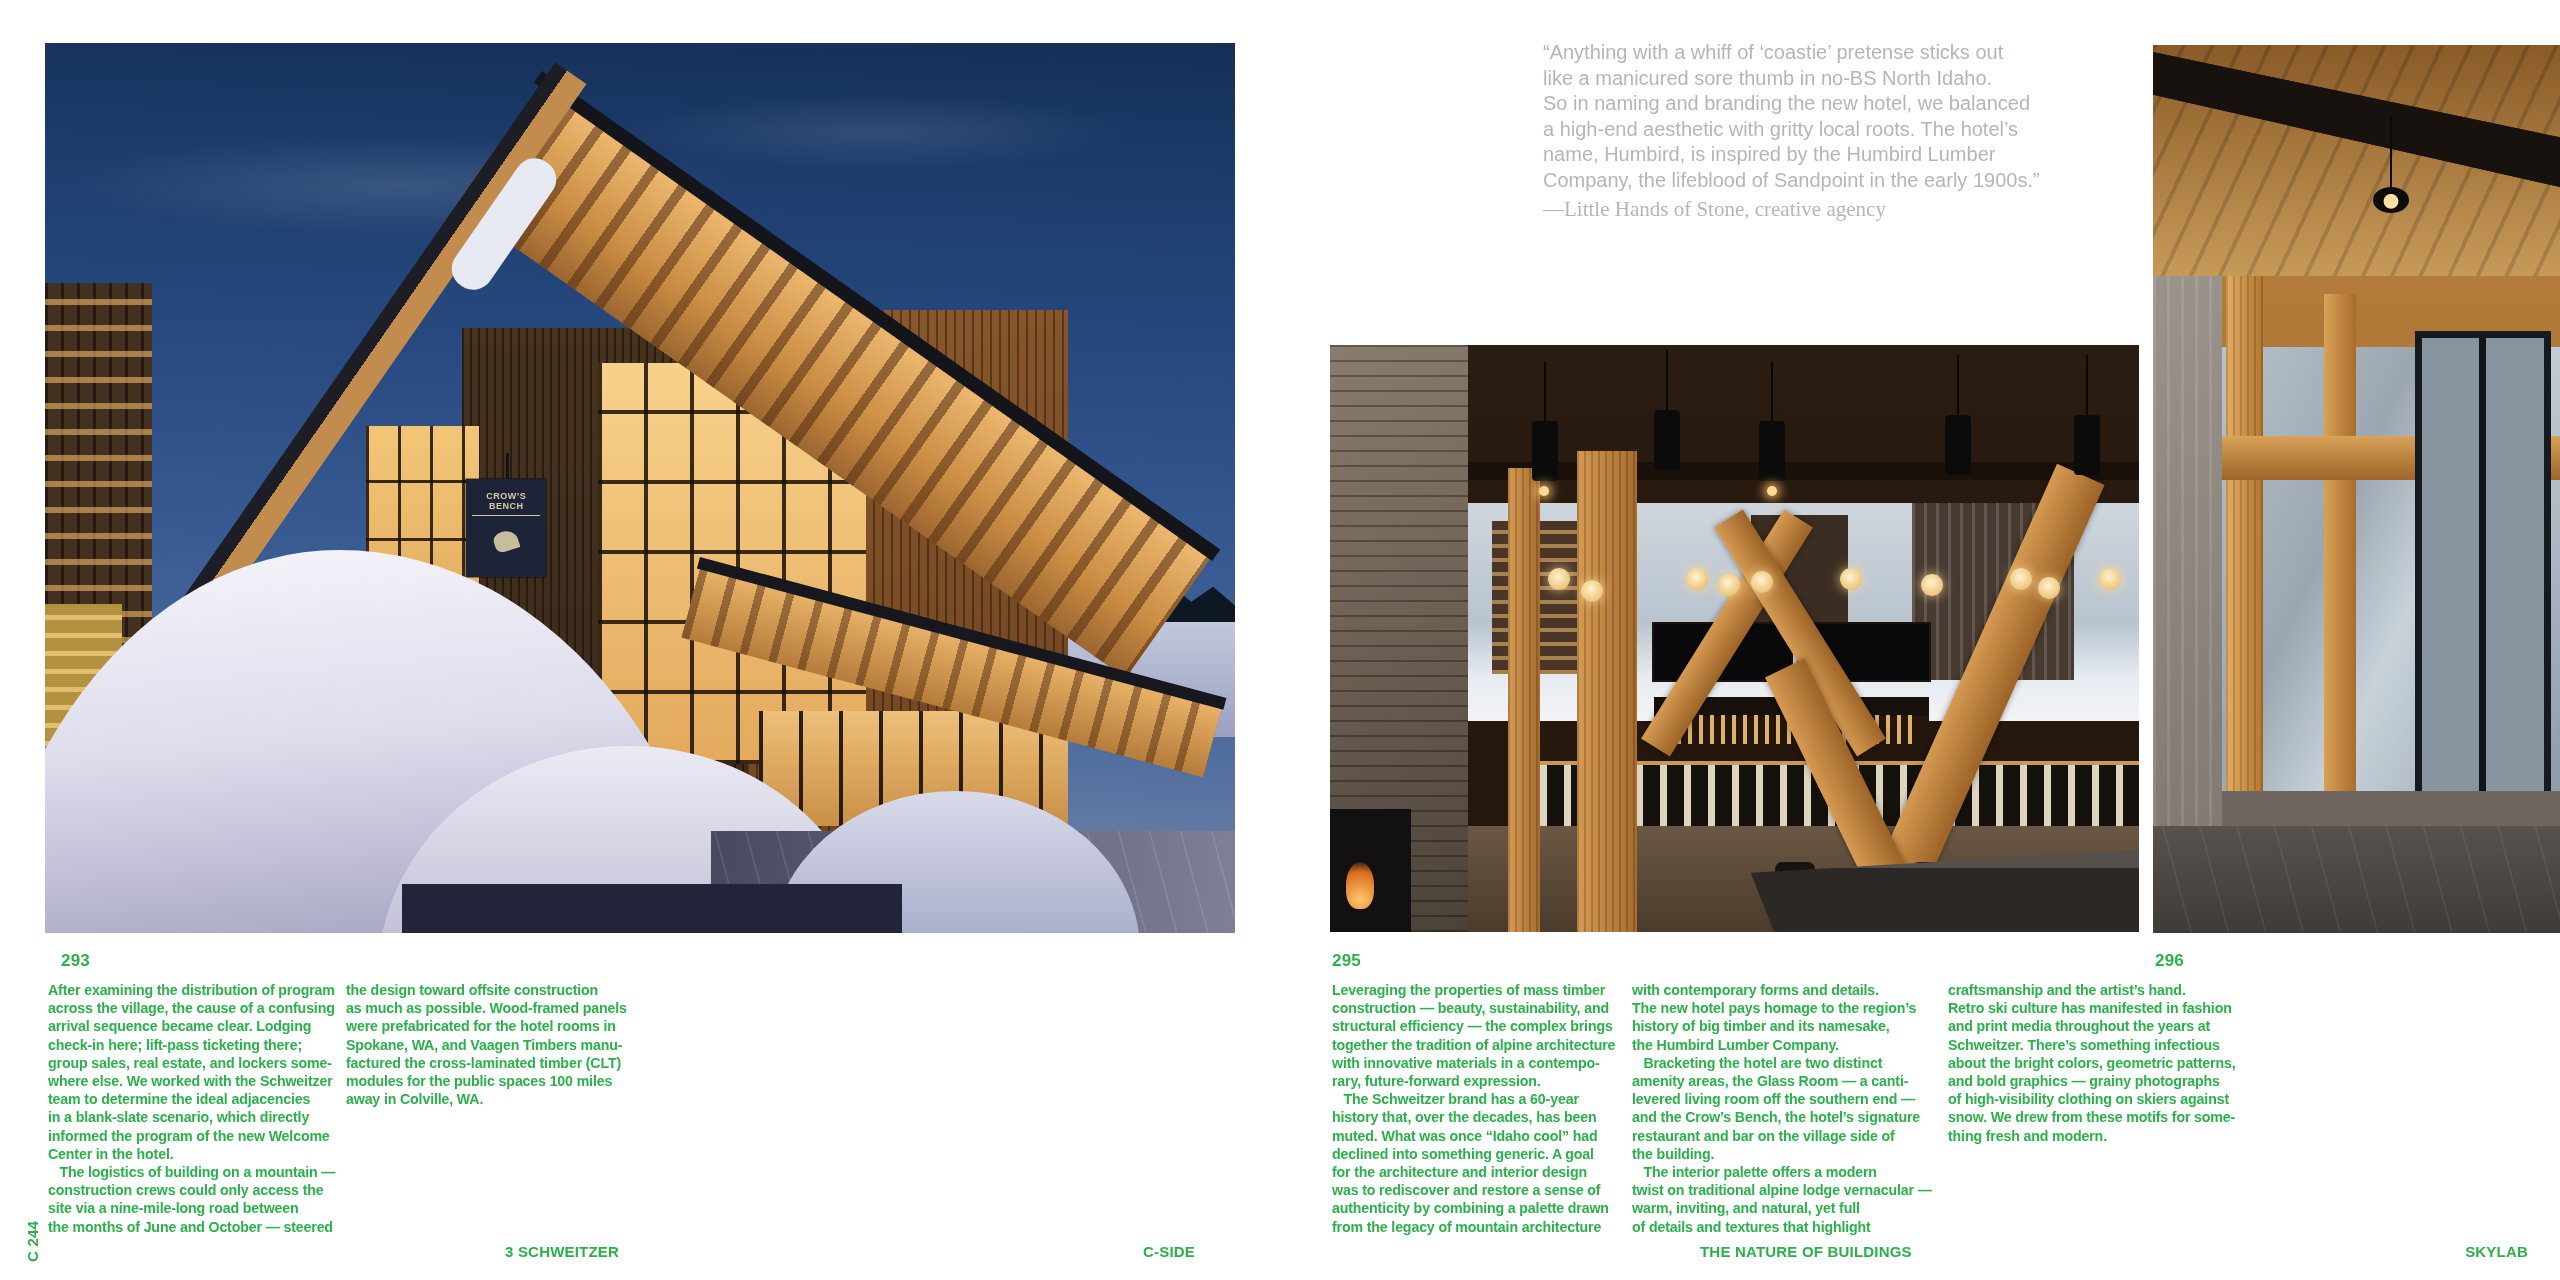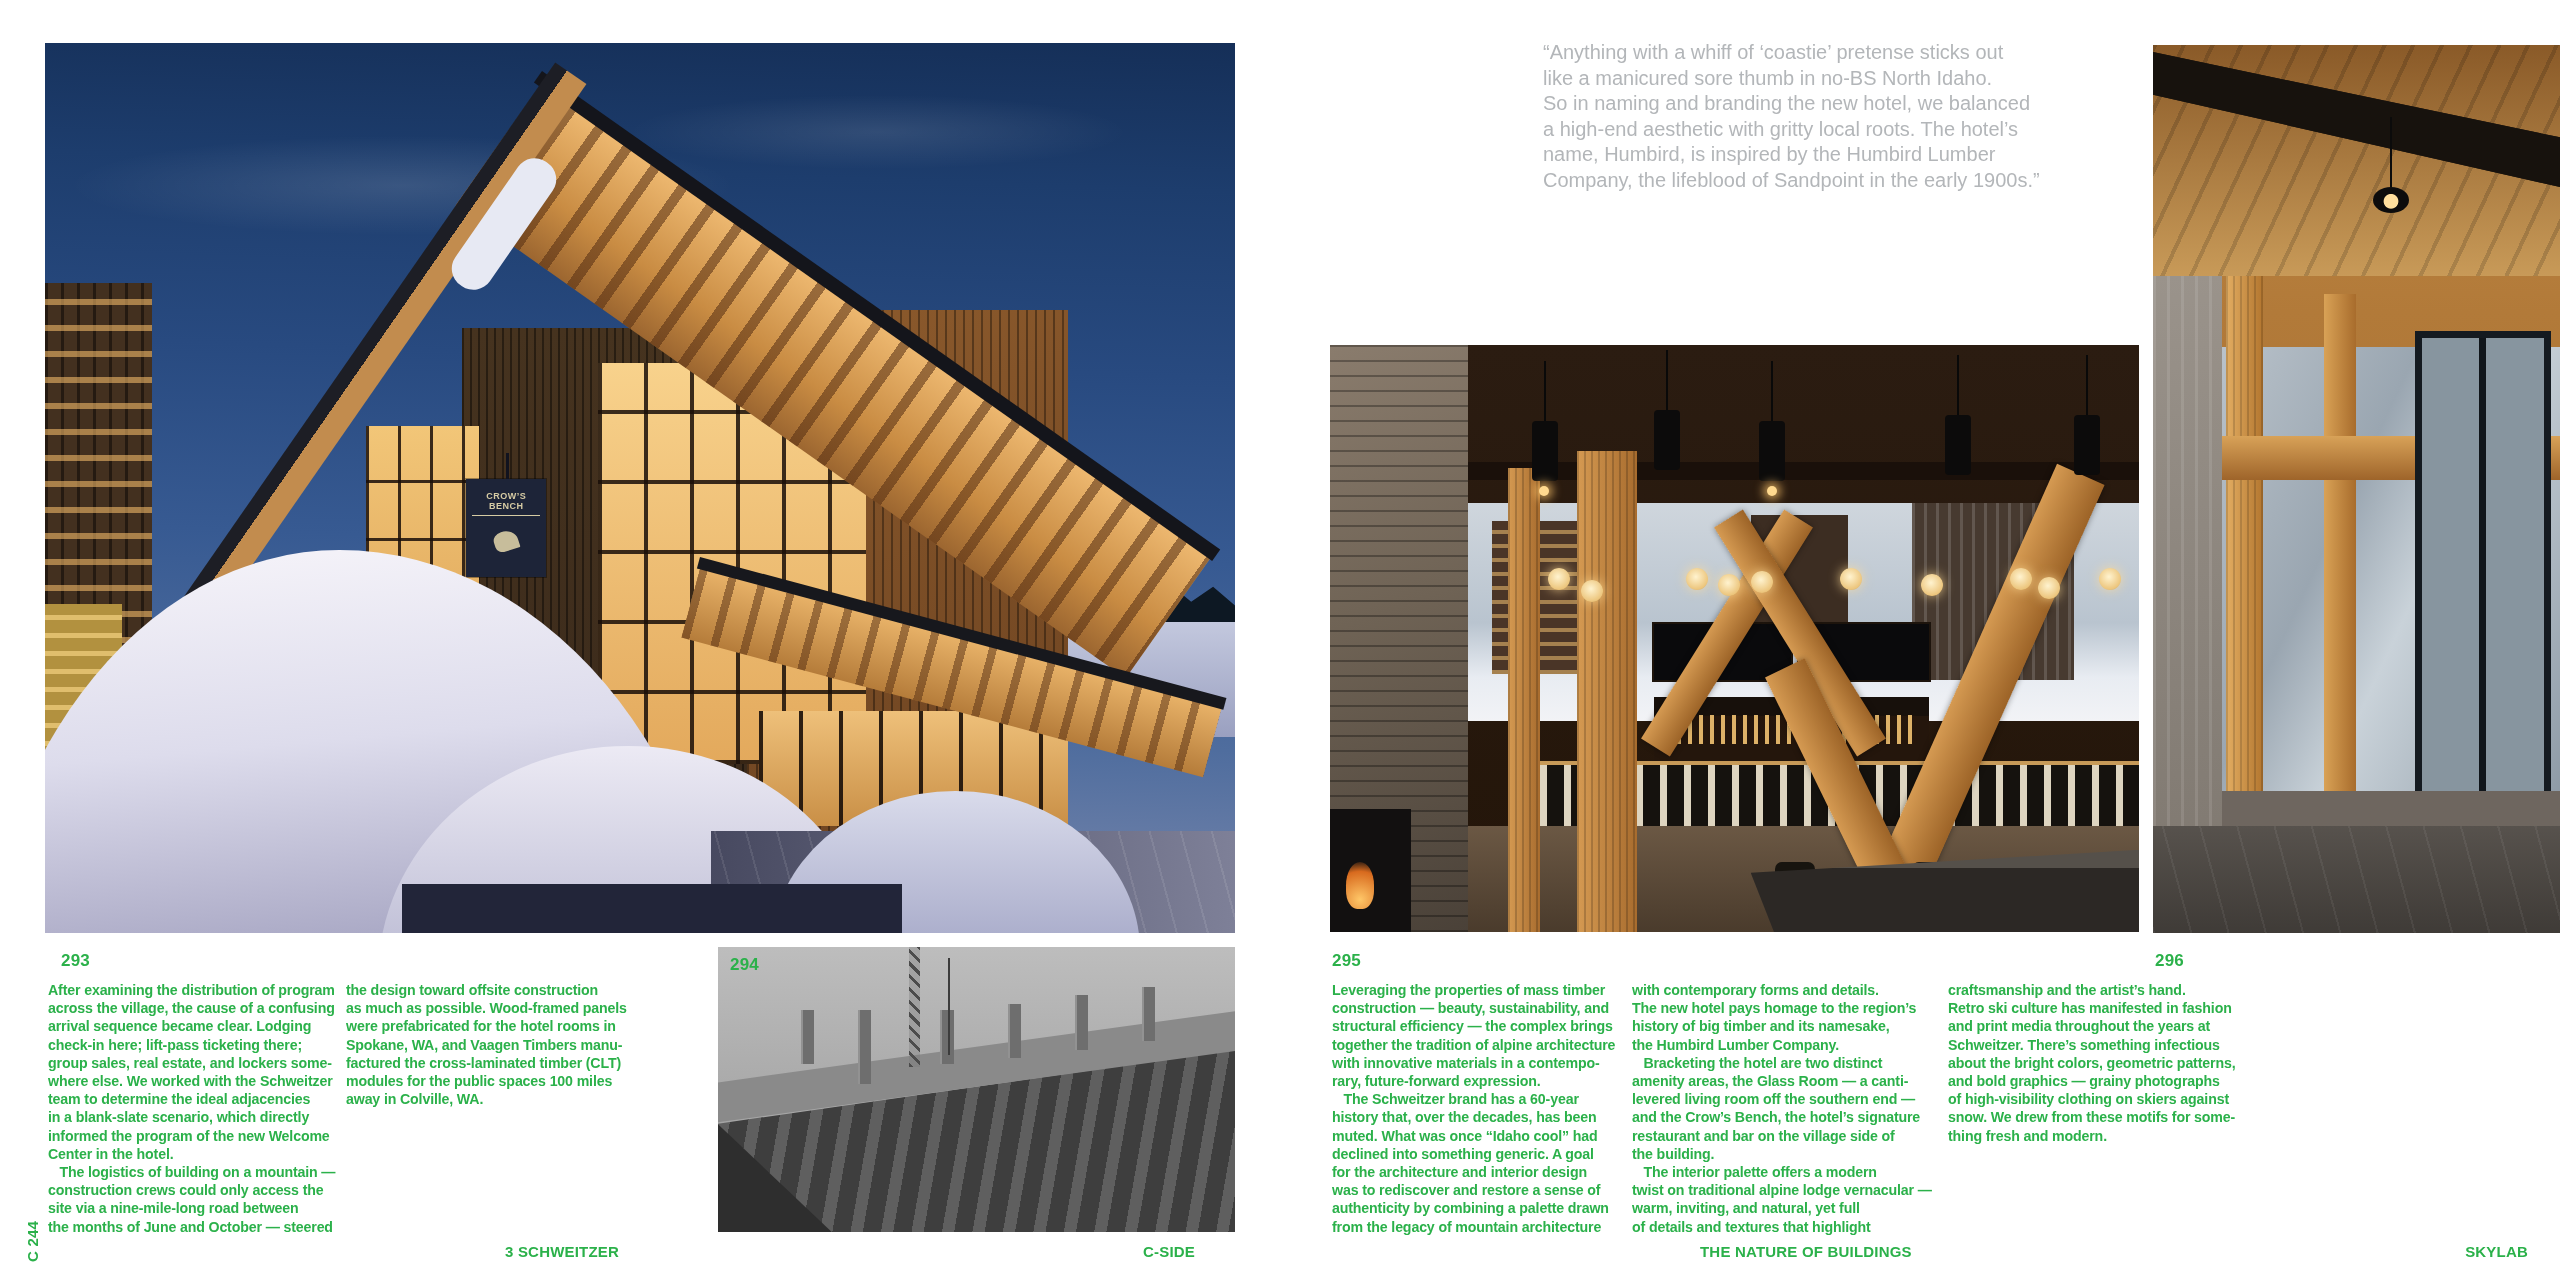--- a/index.html
+++ b/index.html
@@ -144,47 +144,33 @@
 site via a nine-mile-long road between
 the months of June and October — steered</div>
   <div class="abs green cap" style="left:346px;top:981px;">the design toward offsite construction
 as much as possible. Wood-framed panels
 were prefabricated for the hotel rooms in
 Spokane, WA, and Vaagen Timbers manu-
 factured the cross-laminated timber (CLT)
 modules for the public spaces 100 miles
 away in Colville, WA.</div>
 
-  <figure class="photo" style="left:718px;top:947px;width:517px;height:285px;margin:0;">
-    <div class="abs p294-sky"></div>
-    <div class="abs p294-joists"></div>
-    <div class="abs p294-beam"></div>
-    <div class="abs p294-post" style="left:16%;top:22%;"></div>
-    <div class="abs p294-post" style="left:27%;top:22%;height:26%;"></div>
-    <div class="abs p294-post" style="left:43%;top:22%;"></div>
-    <div class="abs p294-post" style="left:56%;top:20%;"></div>
-    <div class="abs p294-post" style="left:69%;top:17%;"></div>
-    <div class="abs p294-post" style="left:82%;top:14%;"></div>
-    <div class="abs p294-crane"></div>
-    <div class="abs p294-cable"></div>
-    <div class="abs p294-fg"></div>
-    <div class="p294-label green figlabel">294</div>
-  </figure>
 
   <div class="abs green footer vert" style="left:24px;top:1196px;height:66px;">C 244</div>
   <div class="abs green footer" style="left:505px;top:1243px;">3 SCHWEITZER</div>
   <div class="abs green footer" style="left:1103px;top:1243px;width:132px;text-align:center;">C-SIDE</div>
 
   <div class="abs" style="left:1543px;top:40px;width:560px;">
     <div class="quote">“Anything with a whiff of ‘coastie’ pretense sticks out
 like a manicured sore thumb in no-BS North Idaho.
 So in naming and branding the new hotel, we balanced
 a high-end aesthetic with gritty local roots. The hotel’s
 name, Humbird, is inspired by the Humbird Lumber
 Company, the lifeblood of Sandpoint in the early 1900s.”</div>
+    <div class="attrib">—Little Hands of Stone, creative agency</div>
   </div>
 
   <figure class="photo" style="left:1330px;top:345px;width:809px;height:587px;margin:0;">
     <div class="abs p295-bg"></div>
     <div class="abs p295-ceiling"></div>
     <div class="abs p295-soffit"></div>
     <div class="abs p295-winwall"></div>
     <div class="abs p295-bldg1"></div>
     <div class="abs p295-bldg2"></div>
     <div class="abs p295-bldg3"></div>

